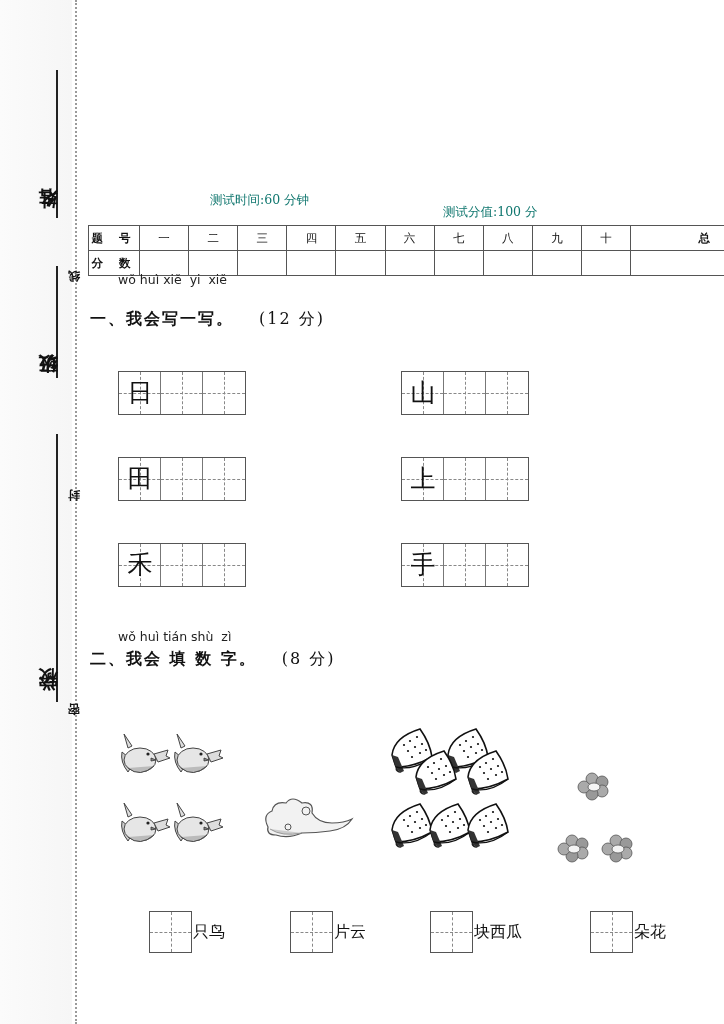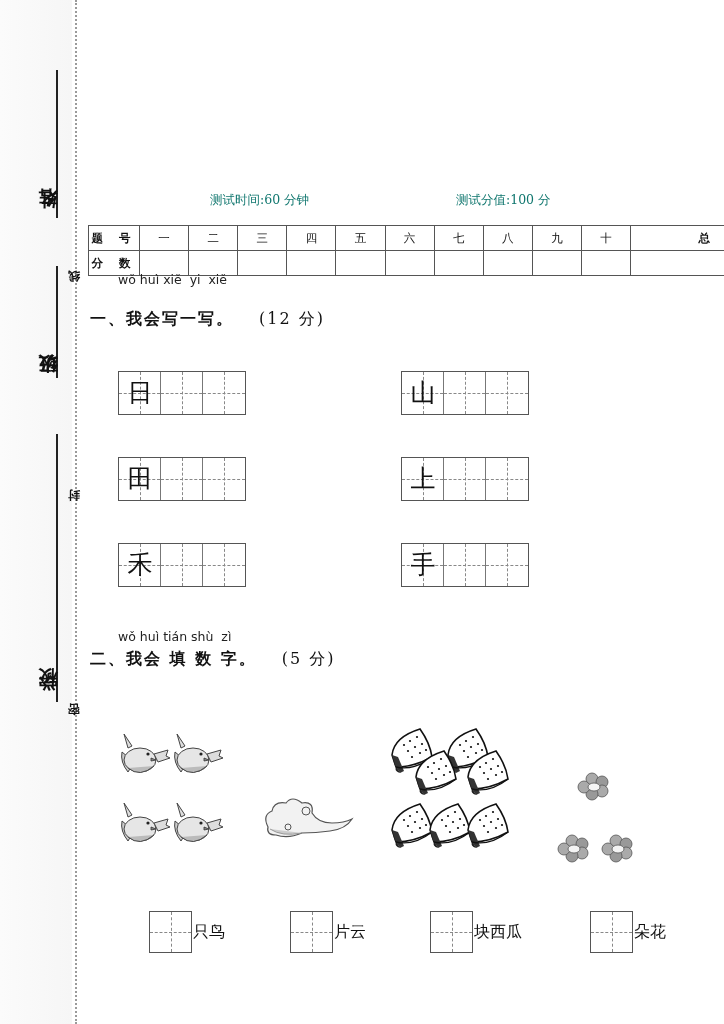--- a/index.html
+++ b/index.html
@@ -40,21 +40,21 @@
 <div class="vline" style="top:266px;height:112px;"></div>
 <div class="vlabel" style="top:386px;">班级</div>
 <div class="vline" style="top:434px;height:268px;"></div>
 <div class="vlabel" style="top:702px;">学校</div>
 
 <div class="seal" style="top:293px;">线</div>
 <div class="seal" style="top:512px;">封</div>
 <div class="seal" style="top:726px;">密</div>
 
 <div class="meta" style="left:210px;">测试时间:60 分钟</div>
-<div class="meta" style="left:456px;">测试分值:100 分</div>
+<div class="meta" style="left:443px;margin-top:12px;">测试分值:100 分</div>
 
 <table class="score">
   <tbody>
       <tr>
     <td class="rh">题 号</td>
     <td>一</td>
     <td>二</td>
     <td>三</td>
     <td>四</td>
     <td>五</td>
@@ -125,21 +125,21 @@
 <div class="grid" style="left:401px;top:543px;">
   <div class="cell">
       <span class="ch">手</span>
     </div>
   <div class="cell"></div>
   <div class="cell"></div>
 </div>
 
 <div class="pinyin" style="left:118px;top:629px;">wǒ huì tián shù  zì</div>
 <div class="qtitle" style="left:90px;top:649px;">
-  <span>二、我会 填 数 字。</span><span class="pts">(5 分)</span>
+  <span>二、我会 填 数 字。</span><span class="pts">(8 分)</span>
 </div>
 
 <svg width="0" height="0" style="position:absolute">
   <defs>
     <g id="bird">
       <path d="M6 2 L14 14 L10 16 Z" fill="#ddd" stroke="#444" stroke-width="1"></path>
       <path d="M4 20 Q2 30 10 40 L16 30 Z" fill="#ccc" stroke="#444" stroke-width="1"></path>
       <ellipse cx="22" cy="28" rx="16" ry="12" fill="#e6e6e6" stroke="#444" stroke-width="1"></ellipse>
       <path d="M10 36 Q22 46 36 34" fill="#bbb" stroke="#444" stroke-width="1"></path>
       <circle cx="30" cy="22" r="1.6" fill="#222"></circle>

